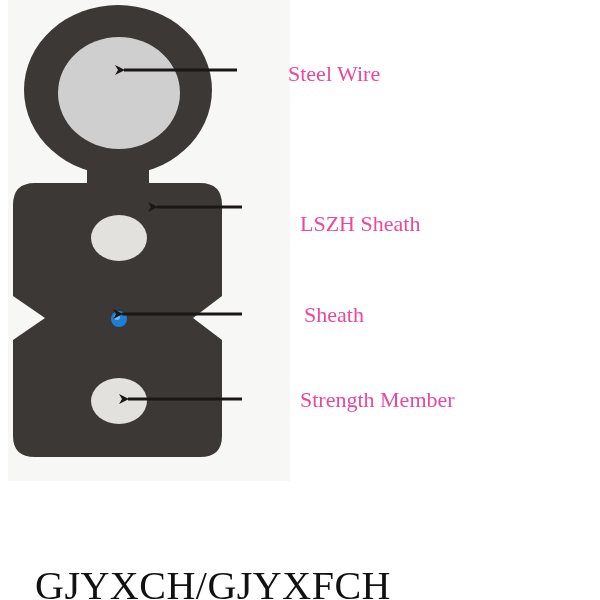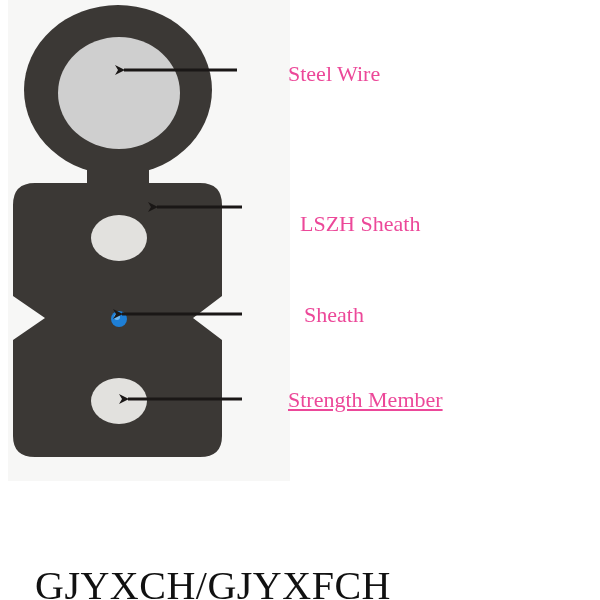--- a/index.html
+++ b/index.html
@@ -40,15 +40,15 @@
 
   <line x1="237" y1="70" x2="124" y2="70" stroke="#1a1716" stroke-width="3" marker-end="url(#ah)"></line>
   <line x1="242" y1="207" x2="157" y2="207" stroke="#1a1716" stroke-width="3" marker-end="url(#ah)"></line>
   <line x1="242" y1="314" x2="122" y2="314" stroke="#1a1716" stroke-width="3" marker-end="url(#ah)"></line>
   <line x1="242" y1="399" x2="128" y2="399" stroke="#1a1716" stroke-width="3" marker-end="url(#ah)"></line>
 </svg>
 
 <div class="label" style="left:288px; top:63px;">Steel Wire</div>
 <div class="label" style="left:300px; top:201px;margin-top:12px;">LSZH Sheath</div>
 <div class="label" style="left:304px; top:304px;">Sheath</div>
-<div class="label clip" style="left:288px; top:389px; height:23px;text-decoration:underline;">Strength Member</div>
+<div class="label clip" style="left:300px; top:389px; height:23px;">Strength Member</div>
 
 <div class="model">GJYXCH/GJYXFCH</div>
 
 </body></html>

